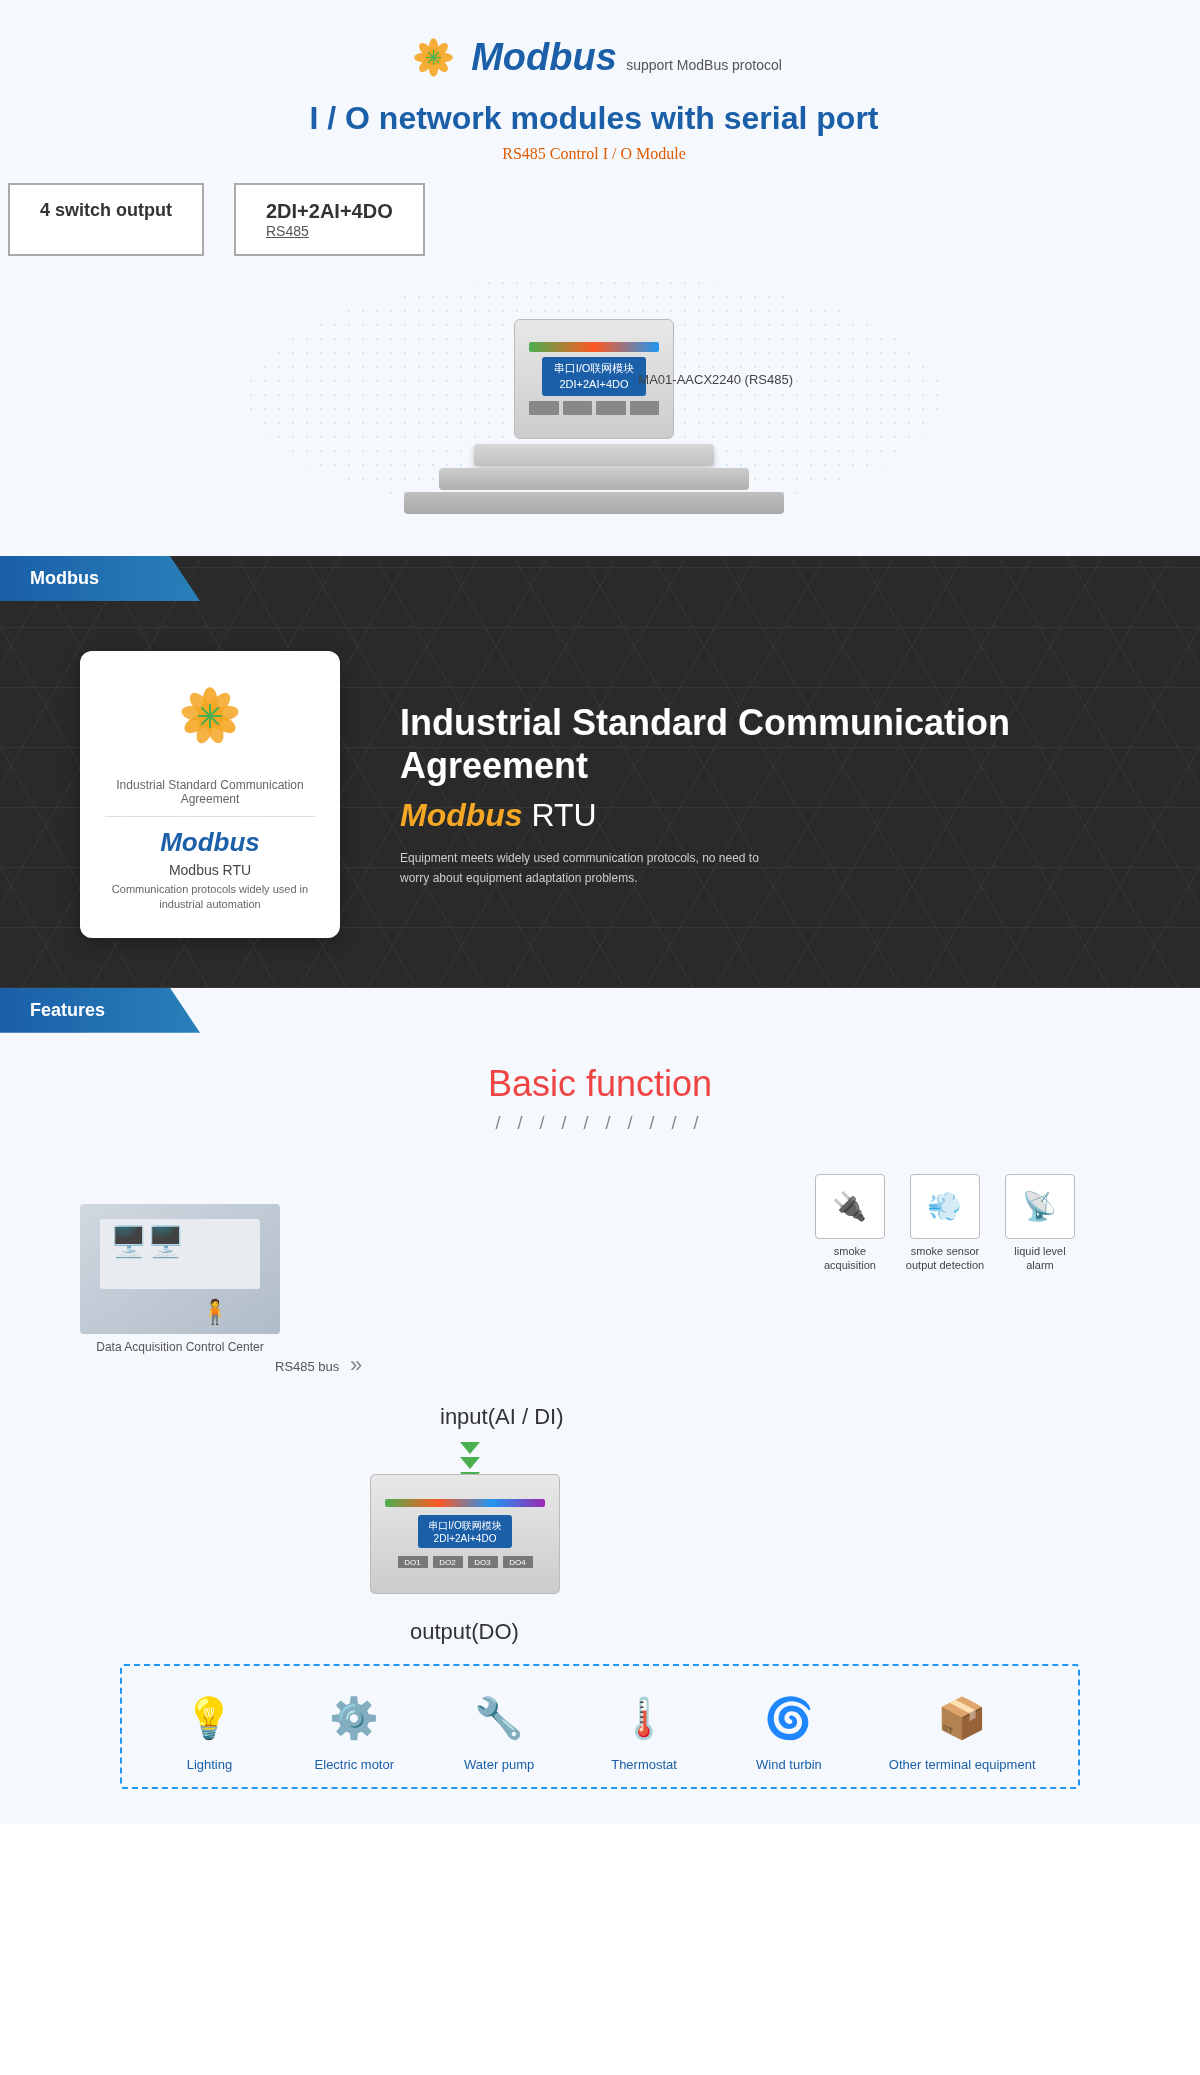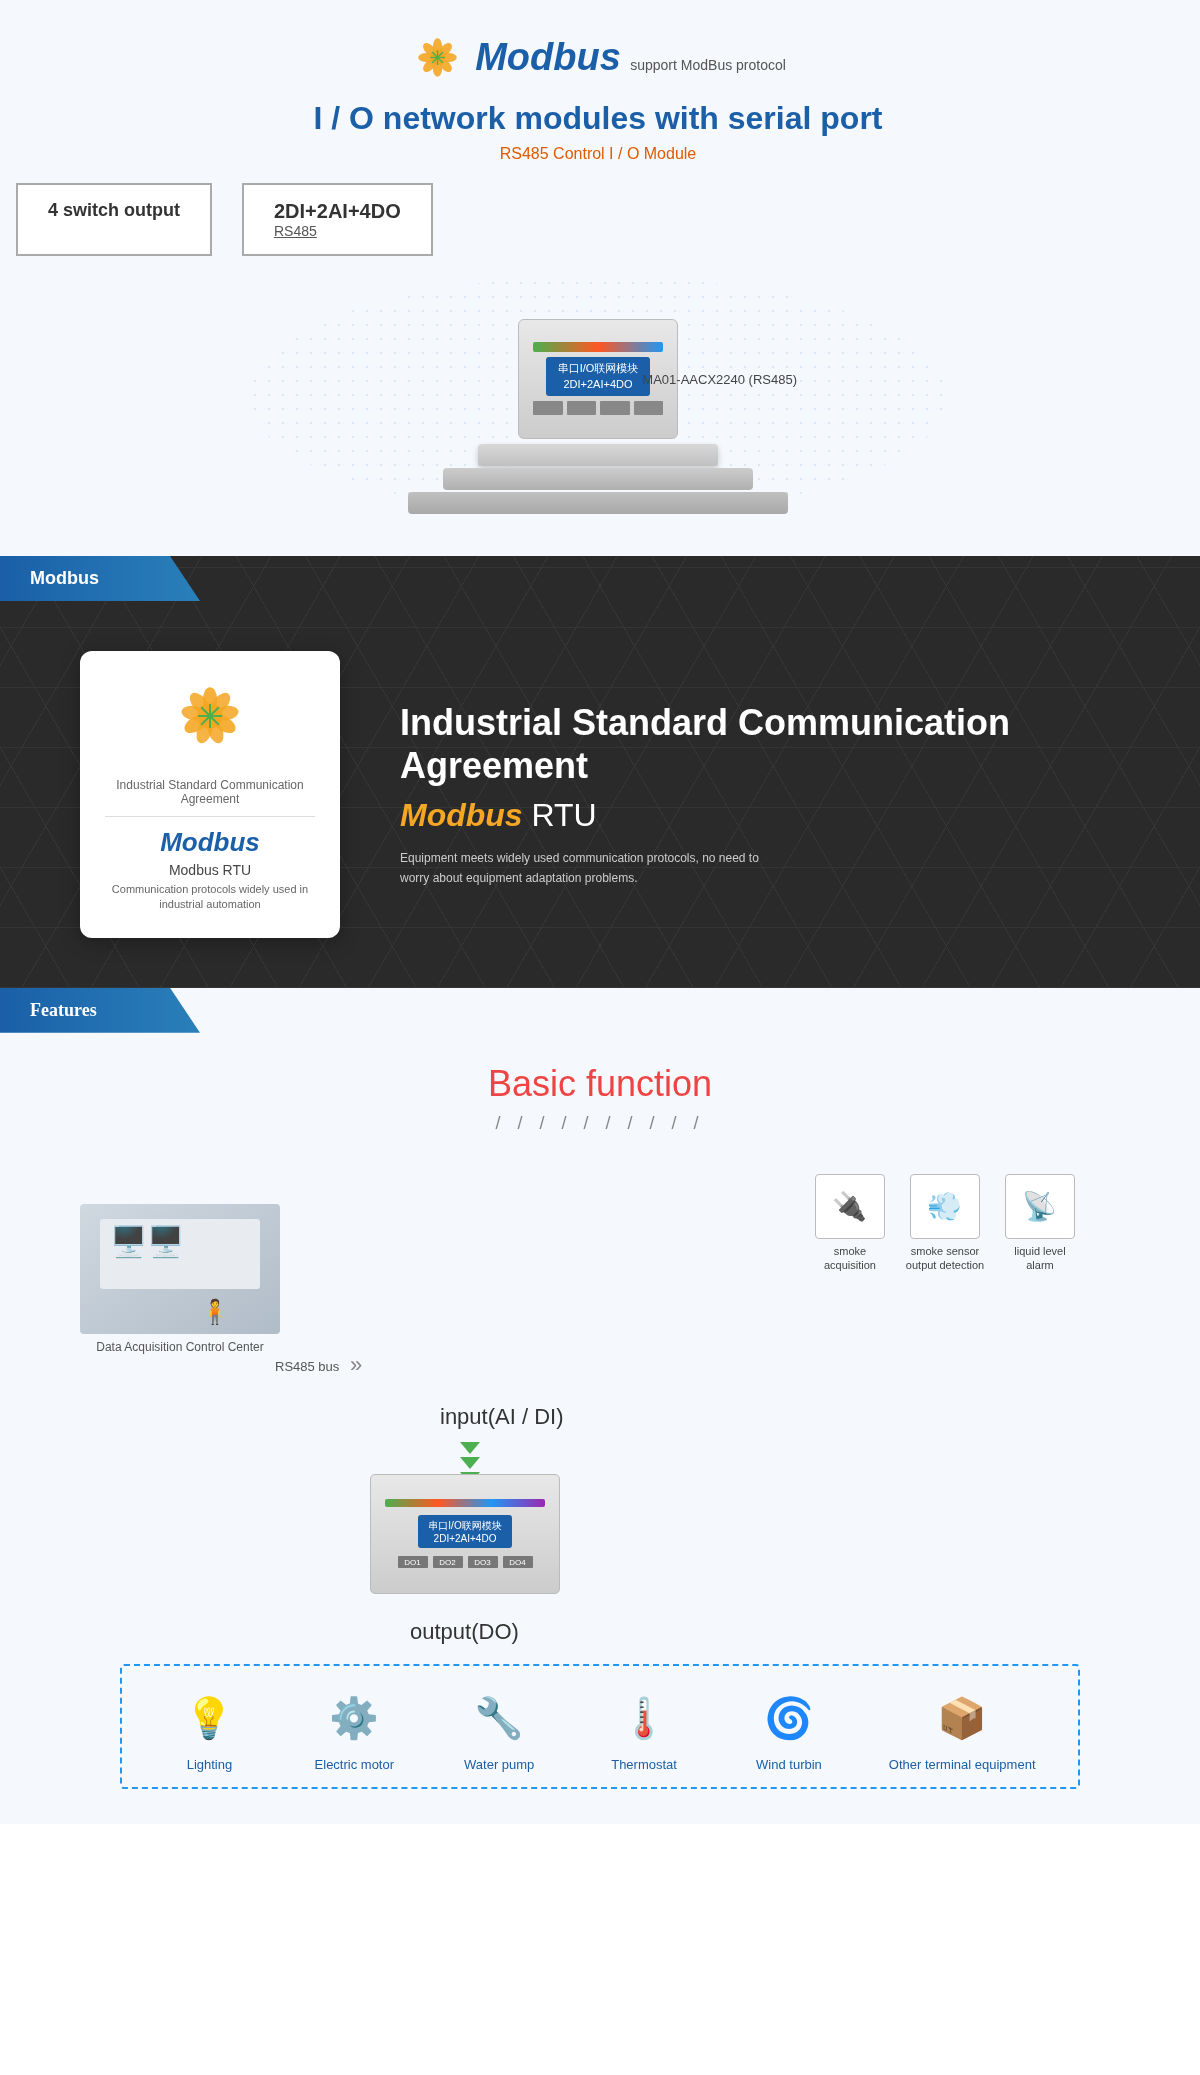--- a/index.html
+++ b/index.html
@@ -6,21 +6,21 @@
     body {
       font-family: Arial, sans-serif;
       width: 1200px;
       background: #fff;
       overflow-x: hidden;
     }
 
     
     .section-top {
       background: #f5f8fc;
-      padding: 30px 20px 0 16px;
+      padding: 30px 20px 0 8px;
       text-align: center;
     }
     .logo-area {
       display: flex;
       align-items: center;
       justify-content: center;
       gap: 10px;
       margin-bottom: 15px;
     }
     .logo-flower {
@@ -35,20 +35,21 @@
     .main-title {
       font-size: 32px;
       font-weight: bold;
       color: #1a5fa8;
       margin-bottom: 8px;
     }
     .sub-title {
       font-size: 16px;
       color: #e05a00;
       margin-bottom: 20px;
+      font-family: Liberation Serif, serif;
     }
     .module-boxes {
       display: flex;
       gap: 30px;
       margin-bottom: 20px;
       position: relative;
     }
     .module-box {
       border: 2px solid #aaa;
       background: #fff;
@@ -253,21 +254,20 @@
       padding: 0;
     }
     .section-header-blue2 {
       background: linear-gradient(to right, #1a5fa8, #2980b9);
       color: white;
       font-size: 18px;
       font-weight: bold;
       padding: 12px 30px;
       width: 200px;
       clip-path: polygon(0 0, 85% 0, 100% 100%, 0 100%);
-      font-family: Liberation Serif, serif;
     }
     .features-content {
       padding: 30px 60px 50px 60px;
     }
     .features-title {
       text-align: center;
       font-size: 36px;
       font-weight: normal;
       color: #ef4444;
       margin-bottom: 8px;

